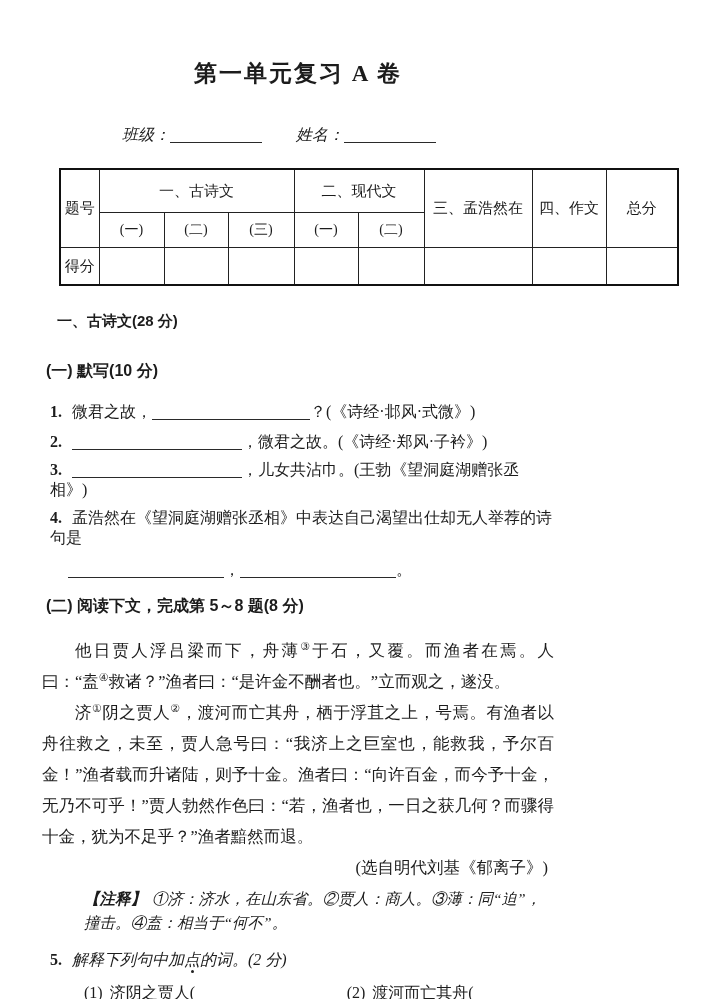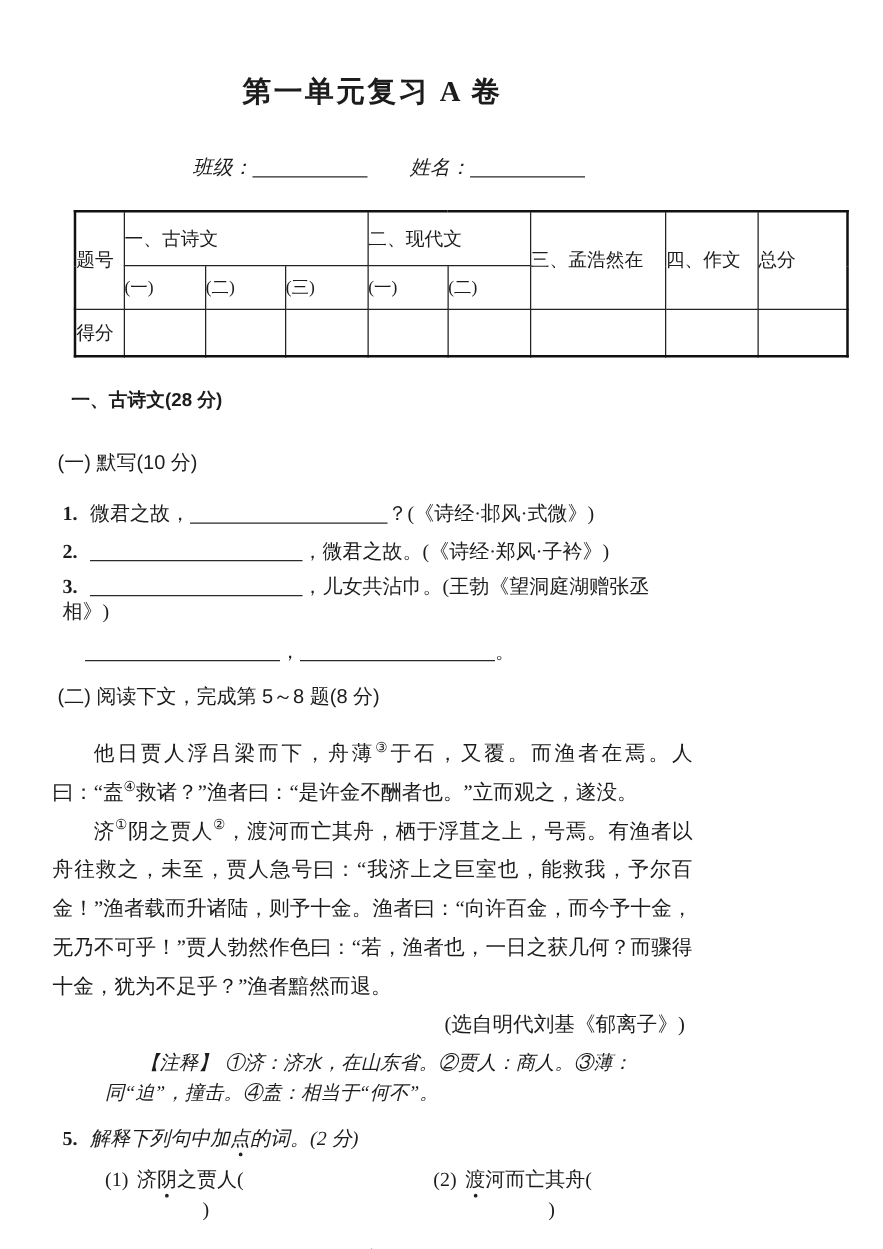--- a/index.html
+++ b/index.html
@@ -12,60 +12,60 @@
   .page{box-sizing:border-box;width:582px;height:999px;padding:0 28px 1px 42px;}
   .song{font-family:"Liberation Serif","DejaVu Serif",serif;font-style:normal;}
   .hei{font-family:"Liberation Sans","DejaVu Sans",sans-serif;}
   .kai{font-family:"Liberation Serif","DejaVu Serif",serif;font-style:italic;}
 
   .title{
     margin:0;padding-top:58px;text-align:center;
     font-size:23px;font-weight:bold;letter-spacing:2px;line-height:32px;
   }
 
-  .name-row{margin-top:34px;margin-left:112px;font-size:16px;line-height:22px;}
+  .name-row{margin-top:34px;margin-left:80px;font-size:16px;line-height:22px;}
   .name-label{margin-left:34px;}
   .blank{display:inline-block;border-bottom:1px solid #2a2a2a;height:16px;vertical-align:-3px;}
   .w92{width:92px;}
   .blank-a{width:158px;}
   .blank-b{width:170px;}
   .blank-c{width:156px;}
 
   table.score{
     margin-top:22px;margin-left:17px;width:618px;
     border-collapse:collapse;table-layout:fixed;
     font-size:15px;
   }
   table.score{border:2px solid #111;}
-  table.score td{border:1px solid #222;text-align:left;vertical-align:middle;padding:0;}
+  table.score td{border:1px solid #222;text-align:center;vertical-align:middle;padding:0;}
   tr.r1 td{height:42px;}
   tr.r2 td{height:34px;font-size:14px;}
   tr.r3 td{height:36px;}
 
   .sec-heading{margin:22px 0 0 15px;font-size:15px;font-weight:bold;line-height:26px;}
-  .part-heading{margin:26px 0 0 4px;font-size:16px;font-weight:normal;line-height:22px;}
+  .part-heading{margin:26px 0 0 4px;font-size:16px;font-weight:bold;line-height:22px;}
 
   .q-row{margin-top:10px;padding-left:8px;line-height:20px;}
   .q-first{margin-top:20px;}
   .q-tight{margin-top:8px;}
   .q-num{font-weight:bold;display:inline-block;min-width:13px;margin-right:9px;}
   .q-cont{margin-top:12px;padding-left:26px;line-height:20px;}
 
   .part2-heading{margin-top:15px;}
 
   .passage{margin-top:18px;}
   .passage p{
     margin:0;text-indent:2em;text-align:justify;
     font-size:16.5px;line-height:31px;
   }
   .passage sup{font-size:11px;line-height:0;}
   .attribution{text-indent:0 !important;text-align:right !important;padding-right:6px;}
 
   .notes{margin-top:4px;padding-left:42px;font-size:15.5px;line-height:24px;}
-  .notes-label{font-weight:normal;margin-right:6px;margin-left:28px;}
+  .notes-label{font-weight:bold;margin-right:6px;}
 
   .q5-row{margin-top:14px;padding-left:8px;line-height:22px;font-size:16px;}
   .q5-items{margin-top:10px;padding-left:42px;line-height:24px;font-size:16px;display:flex;align-items:center;}
   .q5-items .item-label{margin-right:7px;}
   .item-2{margin-left:83px;}
   .gap{display:inline-block;}
   .g1{width:78px;}
   .g2{width:92px;}
 
   .em{position:relative;}
@@ -138,20 +138,23 @@
   </div>
 
   <div class="q-row">
     <span class="q-num">2.</span><span class="blank blank-b"></span><span>，微君之故。(《诗经·郑风·子衿》)</span>
   </div>
 
   <div class="q-row q-tight">
     <span class="q-num">3.</span><span class="blank blank-b"></span><span>，儿女共沾巾。(王勃《望洞庭湖赠张丞相》)</span>
   </div>
 
+  <div class="q-row q-tight">
+    <span class="q-num">4.</span><span>孟浩然在《望洞庭湖赠张丞相》中表达自己渴望出仕却无人举荐的诗句是</span>
+  </div>
   <div class="q-cont">
     <span class="blank blank-c"></span><span>，</span><span class="blank blank-c"></span><span>。</span>
   </div>
 
   <div class="part-heading part2-heading hei">(二) 阅读下文，完成第 5～8 题(8 分)</div>
 
   <div class="passage">
     <p>他日贾人浮吕梁而下，舟薄<sup>③</sup>于石，又覆。而渔者在焉。人曰：“盍<sup>④</sup>救诸？”渔者曰：“是许金不酬者也。”立而观之，遂没。</p>
     <p>济<sup>①</sup>阴之贾人<sup>②</sup>，渡河而亡其舟，栖于浮苴之上，号焉。有渔者以舟往救之，未至，贾人急号曰：“我济上之巨室也，能救我，予尔百金！”渔者载而升诸陆，则予十金。渔者曰：“向许百金，而今予十金，无乃不可乎！”贾人勃然作色曰：“若，渔者也，一日之获几何？而骤得十金，犹为不足乎？”渔者黯然而退。</p>
     <p class="attribution">(选自明代刘基《郁离子》)</p>

